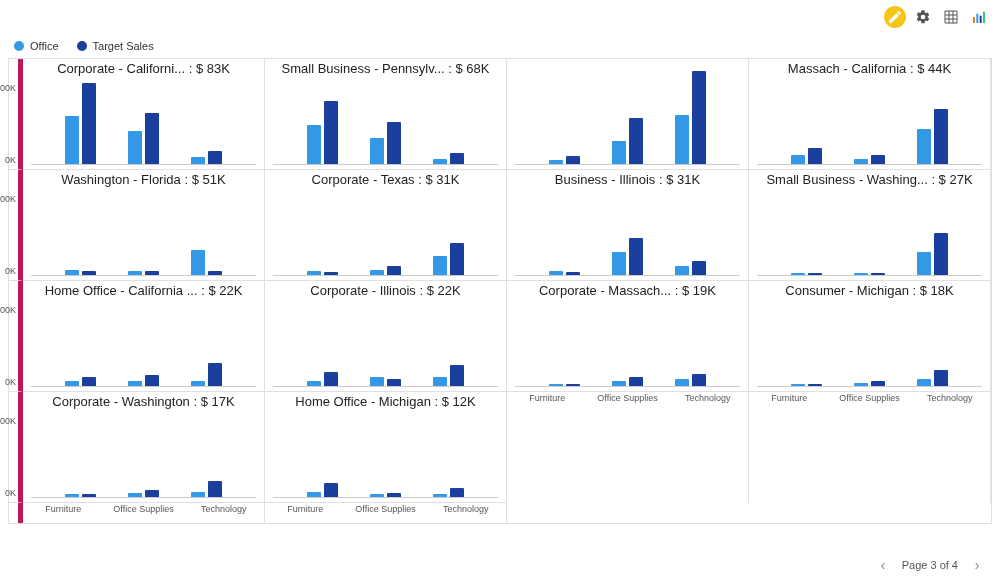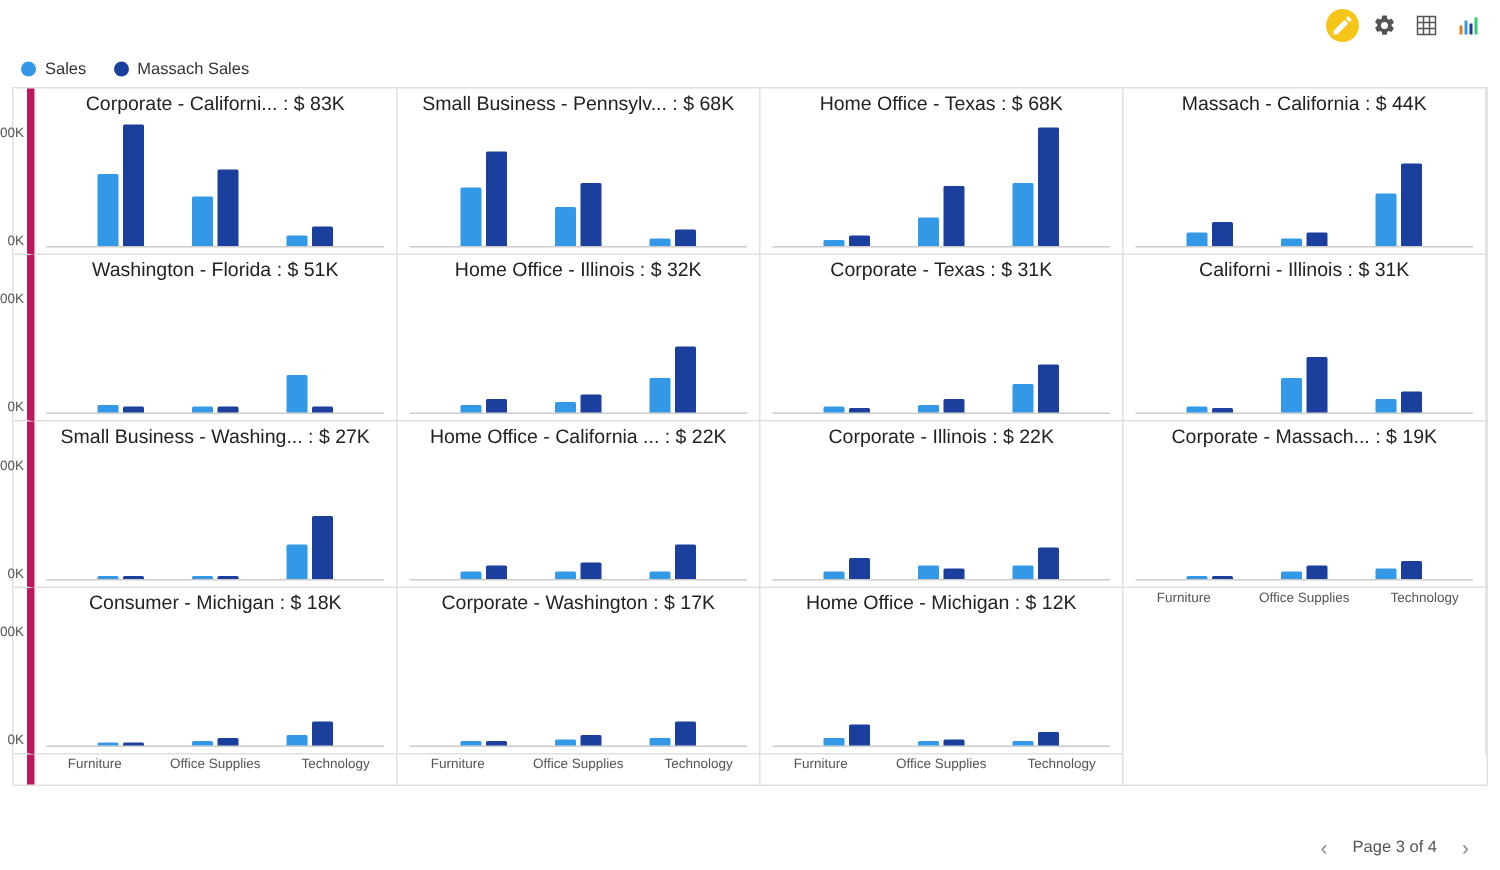--- a/index.html
+++ b/index.html
@@ -57,25 +57,25 @@
         <rect x="8" y="7" width="3" height="14" fill="#3399e6"></rect>
         <rect x="13" y="10" width="3" height="11" fill="#1b3f9c"></rect>
         <rect x="18" y="4" width="3" height="17" fill="#2ecc71"></rect>
       </svg>
   </div>
 </div>
 
 <div class="legend">
   <div class="legend-item">
     <span class="legend-swatch" style="background:#3399e6"></span>
-    <span>Sales</span>
+    <span>Office</span>
   </div>
   <div class="legend-item">
     <span class="legend-swatch" style="background:#1b3f9c"></span>
-    <span>Massach Sales</span>
+    <span>Target Sales</span>
   </div>
 </div>
 
 <div class="grid">
 
   <div class="ycol" style="grid-row:1;border-bottom:1px solid #e0e0e0">
     <span class="ytick" style="top:24px">100K</span>
     <span class="ytick" style="bottom:4px">0K</span>
   </div>
   <div class="cell">
@@ -106,21 +106,20 @@
           <div class="bar" style="background: rgb(51, 153, 230); height: 30%;"></div>
           <div class="bar" style="background: rgb(27, 63, 156); height: 48%;"></div>
         </div>
         <div class="group" style="left: 64%;">
           <div class="bar" style="background: rgb(51, 153, 230); height: 6%;"></div>
           <div class="bar" style="background: rgb(27, 63, 156); height: 12%;"></div>
         </div>
       </div>
     </div>
   <div class="cell">
-      <div class="cell-title"><span>Home Office - Texas</span>  :  <span class="val">$ 68K</span></div>
       <div class="plot">
         <div class="group" style="left: 8%;">
           <div class="bar" style="background: rgb(51, 153, 230); height: 4%;"></div>
           <div class="bar" style="background: rgb(27, 63, 156); height: 8%;"></div>
         </div>
         <div class="group" style="left: 36%;">
           <div class="bar" style="background: rgb(51, 153, 230); height: 22%;"></div>
           <div class="bar" style="background: rgb(27, 63, 156); height: 45%;"></div>
         </div>
         <div class="group" style="left: 64%;">
@@ -162,37 +161,20 @@
           <div class="bar" style="background: rgb(51, 153, 230); height: 5%;"></div>
           <div class="bar" style="background: rgb(27, 63, 156); height: 4%;"></div>
         </div>
         <div class="group" style="left: 64%;">
           <div class="bar" style="background: rgb(51, 153, 230); height: 28%;"></div>
           <div class="bar" style="background: rgb(27, 63, 156); height: 4%;"></div>
         </div>
       </div>
     </div>
   <div class="cell">
-      <div class="cell-title"><span>Home Office - Illinois</span>  :  <span class="val">$ 32K</span></div>
-      <div class="plot">
-        <div class="group" style="left: 8%;">
-          <div class="bar" style="background: rgb(51, 153, 230); height: 6%;"></div>
-          <div class="bar" style="background: rgb(27, 63, 156); height: 10%;"></div>
-        </div>
-        <div class="group" style="left: 36%;">
-          <div class="bar" style="background: rgb(51, 153, 230); height: 8%;"></div>
-          <div class="bar" style="background: rgb(27, 63, 156); height: 14%;"></div>
-        </div>
-        <div class="group" style="left: 64%;">
-          <div class="bar" style="background: rgb(51, 153, 230); height: 26%;"></div>
-          <div class="bar" style="background: rgb(27, 63, 156); height: 50%;"></div>
-        </div>
-      </div>
-    </div>
-  <div class="cell">
       <div class="cell-title"><span>Corporate - Texas</span>  :  <span class="val">$ 31K</span></div>
       <div class="plot">
         <div class="group" style="left: 8%;">
           <div class="bar" style="background: rgb(51, 153, 230); height: 4%;"></div>
           <div class="bar" style="background: rgb(27, 63, 156); height: 3%;"></div>
         </div>
         <div class="group" style="left: 36%;">
           <div class="bar" style="background: rgb(51, 153, 230); height: 6%;"></div>
           <div class="bar" style="background: rgb(27, 63, 156); height: 10%;"></div>
         </div>
@@ -201,21 +183,21 @@
           <div class="bar" style="background: rgb(27, 63, 156); height: 36%;"></div>
         </div>
       </div>
     </div>
 
   <div class="ycol" style="grid-row:3;border-bottom:1px solid #e0e0e0">
     <span class="ytick" style="top:24px">100K</span>
     <span class="ytick" style="bottom:4px">0K</span>
   </div>
   <div class="cell">
-      <div class="cell-title"><span>Californi - Illinois</span>  :  <span class="val">$ 31K</span></div>
+      <div class="cell-title"><span>Business - Illinois</span>  :  <span class="val">$ 31K</span></div>
       <div class="plot">
         <div class="group" style="left: 8%;">
           <div class="bar" style="background: rgb(51, 153, 230); height: 4%;"></div>
           <div class="bar" style="background: rgb(27, 63, 156); height: 3%;"></div>
         </div>
         <div class="group" style="left: 36%;">
           <div class="bar" style="background: rgb(51, 153, 230); height: 26%;"></div>
           <div class="bar" style="background: rgb(27, 63, 156); height: 42%;"></div>
         </div>
         <div class="group" style="left: 64%;">

